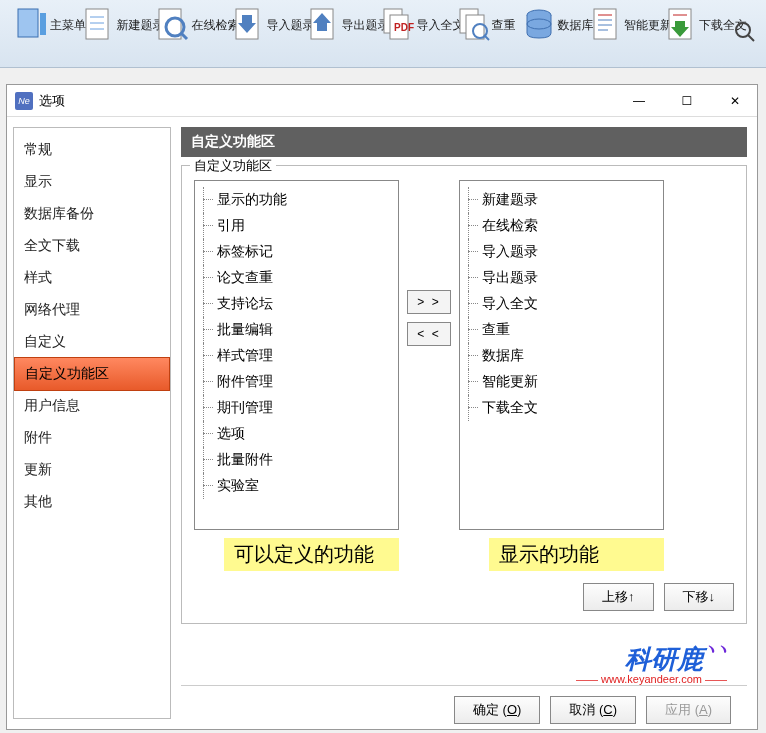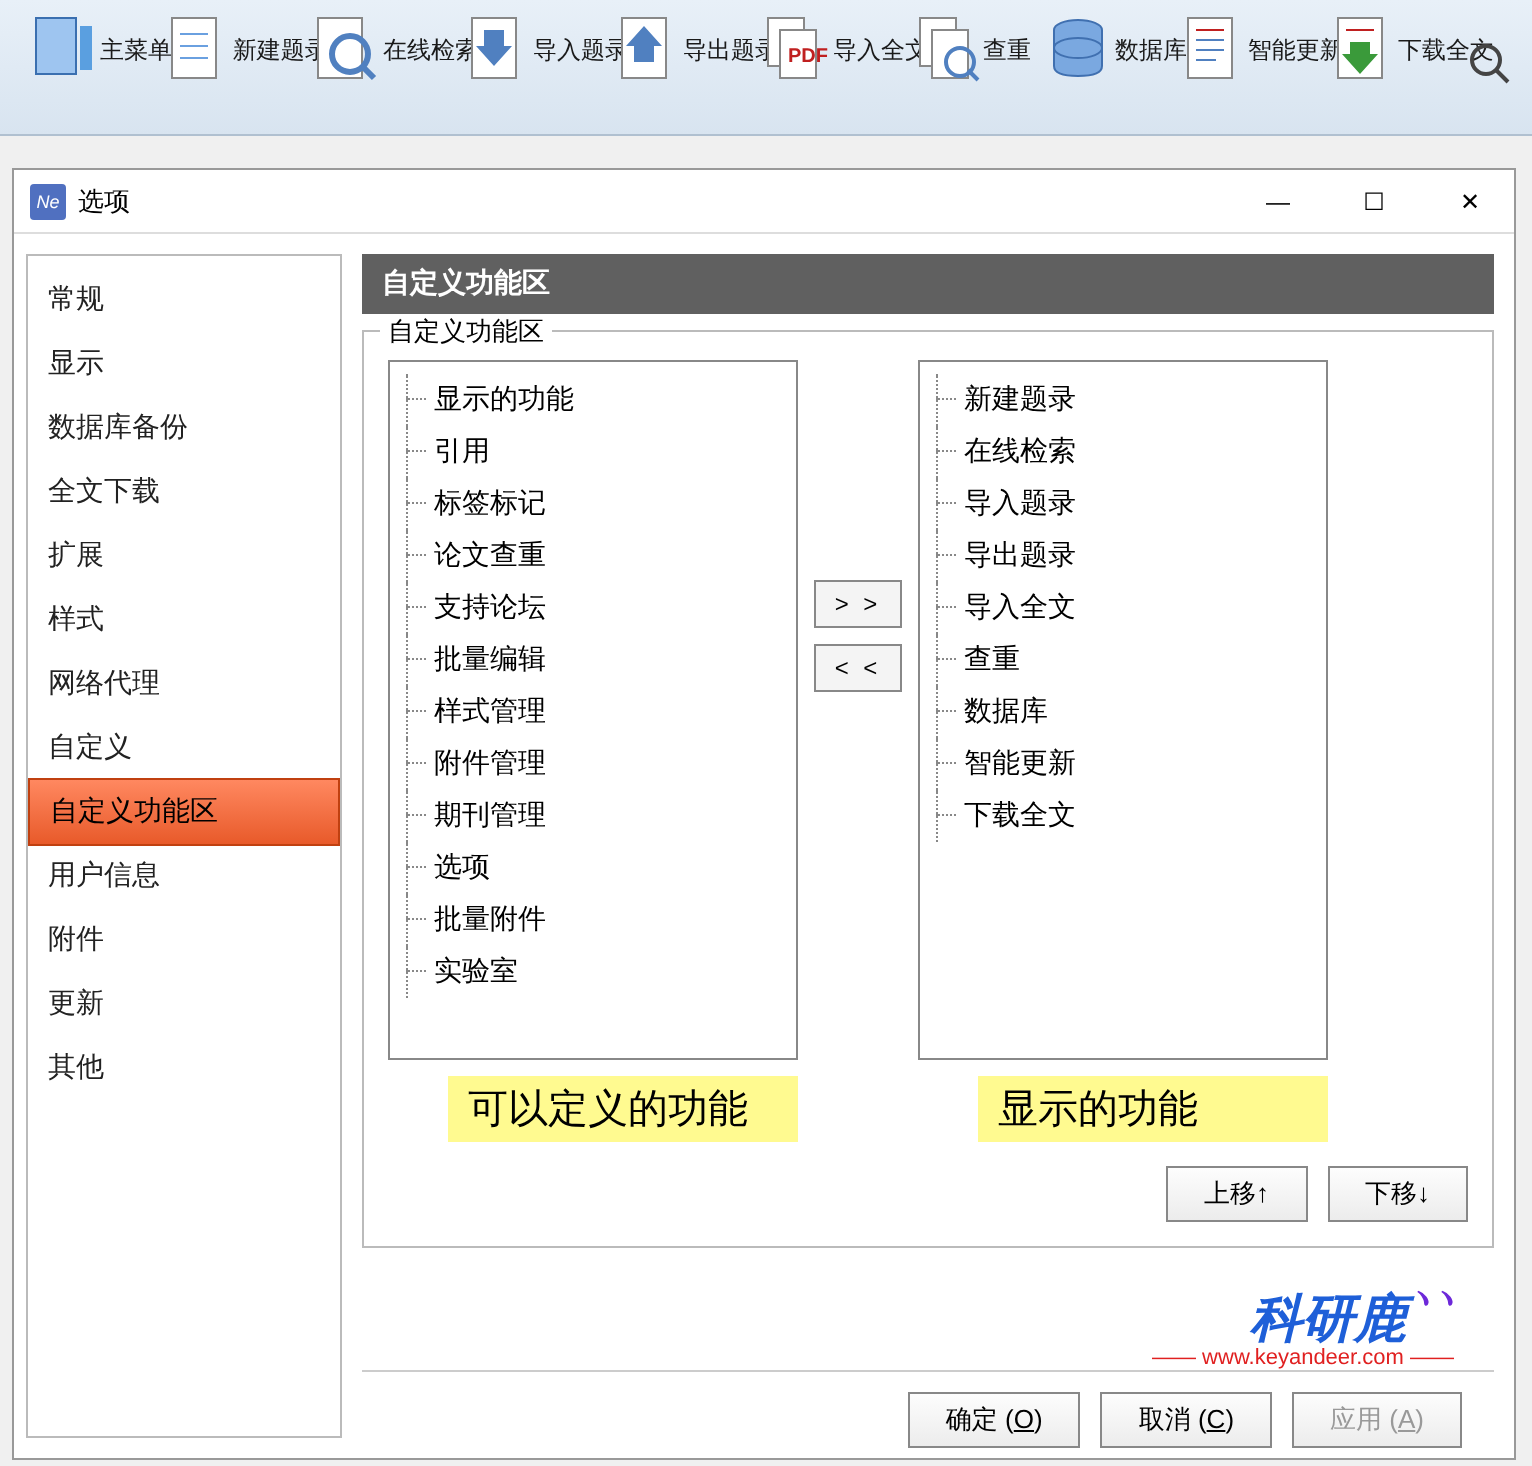--- a/index.html
+++ b/index.html
@@ -395,21 +395,20 @@
       <div class="win-btn">✕</div>
     </div>
   </div>
 
   <div class="dialog-body">
     <div class="sidebar">
       <div class="nav-item">常规</div>
       <div class="nav-item">显示</div>
       <div class="nav-item">数据库备份</div>
       <div class="nav-item">全文下载</div>
-      <div class="nav-item">扩展</div>
       <div class="nav-item">样式</div>
       <div class="nav-item">网络代理</div>
       <div class="nav-item">自定义</div>
       <div class="nav-item active">自定义功能区</div>
       <div class="nav-item">用户信息</div>
       <div class="nav-item">附件</div>
       <div class="nav-item">更新</div>
       <div class="nav-item">其他</div>
     </div>
 

